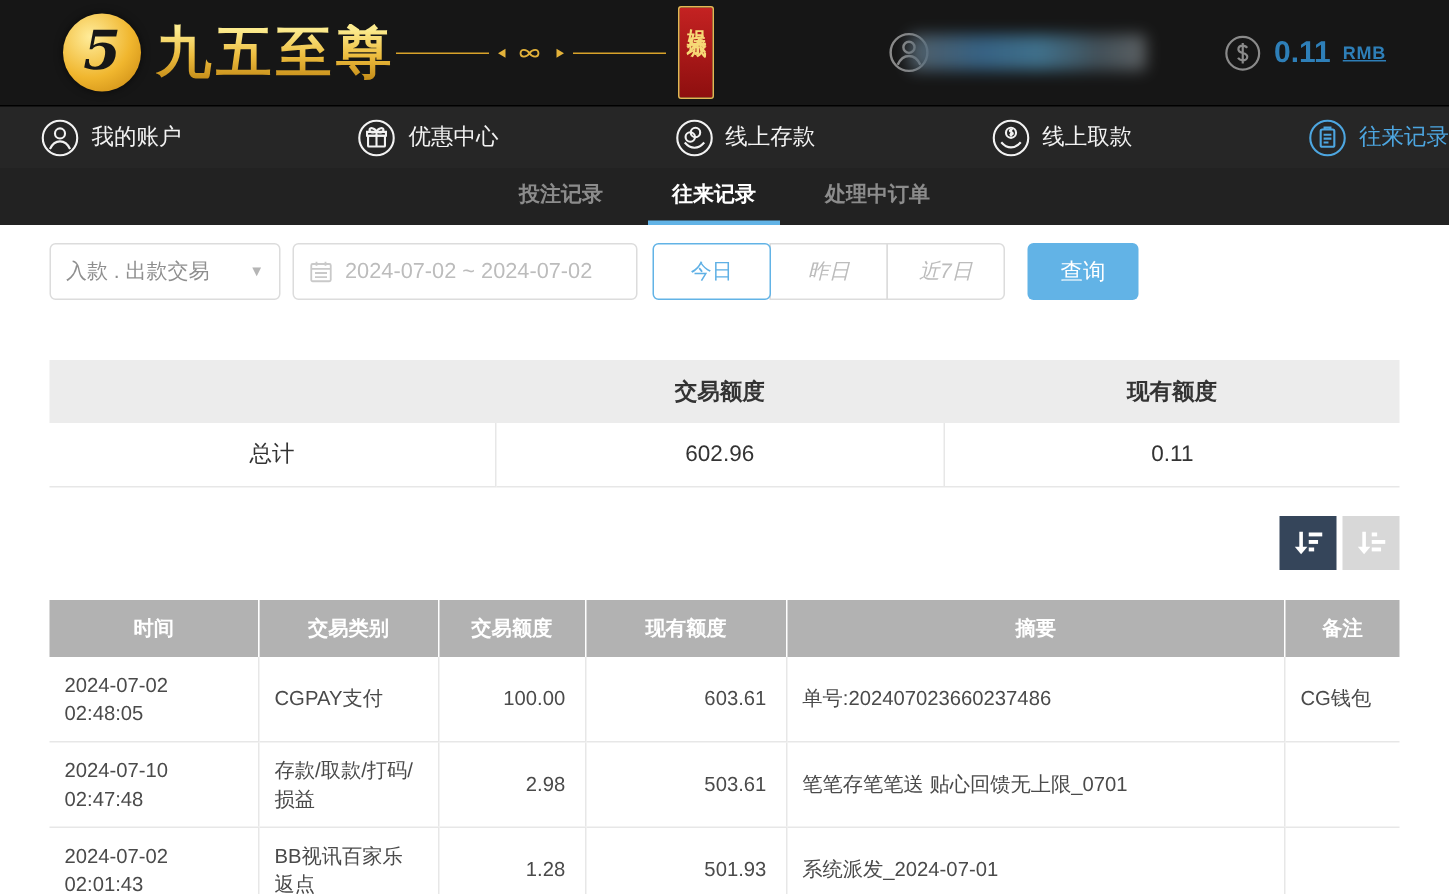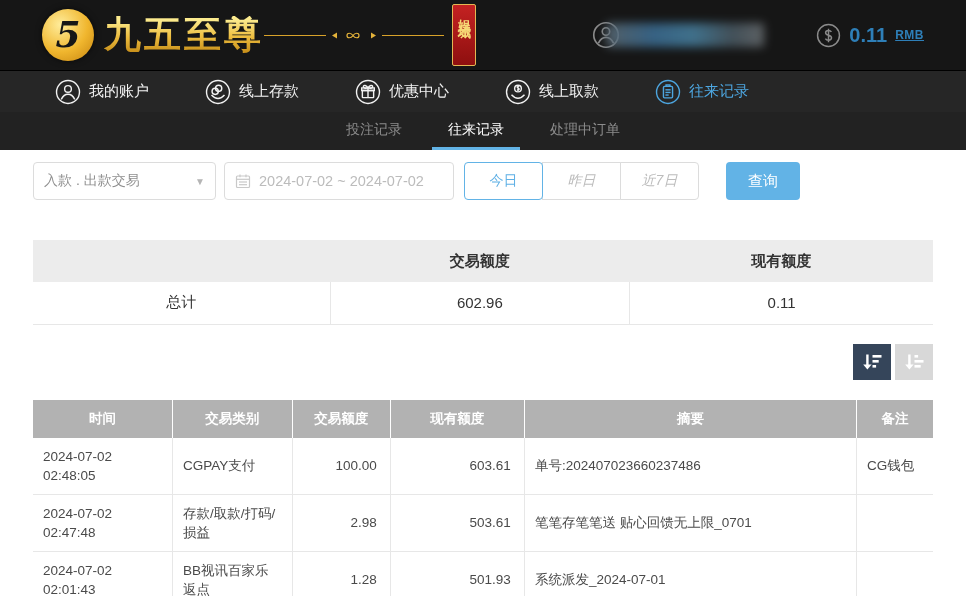--- a/index.html
+++ b/index.html
@@ -29,51 +29,51 @@
   .user-chip svg { margin-right:-14px; position:relative; }
   .redacted { width:158px; height:24px; border-radius:3px;
     background:linear-gradient(90deg,#5c6a74,#3c6f96 30%,#47809f 55%,#4a5a64 80%,#6a6f72);
     filter:blur(5px); opacity:.85; }
   .balance { display:flex; align-items:center; gap:8px; }
   .balance-amount { color:#2e7fb8; font-size:20px; font-weight:bold; }
   .balance-cur { color:#2e7fb8; font-size:12px; font-weight:bold; letter-spacing:.5px;text-decoration:underline; }
 
   
   .navbar { height:42px; background:#262626; display:flex; align-items:center;
-    padding-left:55px; gap:56px; border-top:1px solid #000; }
+    padding-left:27px; gap:26px; border-top:1px solid #000;justify-content:space-between; }
   .nav-item { display:flex; align-items:center; gap:8px; color:#f2f2f2; font-size:15px;
     cursor:pointer; }
   .nav-item.active { color:#4da6e0; }
   .nav-item svg { display:block; }
 
   
   .subtabs { height:38px; background:#222222; display:flex; justify-content:center;
-    align-items:stretch; gap:14px; }
+    align-items:stretch; gap:14px;font-weight:bold; }
   .subtab { display:flex; align-items:center; padding:0 16px; font-size:14px; color:#8c8c8c;
     border-bottom:3px solid transparent; cursor:pointer; }
   .subtab.active { color:#fff; border-bottom-color:#62b3e6; }
 
   
   .content { padding:0 33px; }
   .filter-row { margin-top:12px; display:flex; align-items:center; height:38px; }
-  .select-box { width:183px; height:38px; border:1px solid #dcdcdc; border-radius:4px;
+  .select-box { width:154px; height:38px; border:1px solid #dcdcdc; border-radius:4px;
     display:flex; align-items:center; padding:0 10px; color:#8f8f8f; font-size:14px;
     background:#fff; cursor:pointer; }
   .select-box .caret { margin-left:auto; color:#b5b5b5; font-size:10px; }
   .date-box { width:230px; height:38px; border:1px solid #dcdcdc; border-radius:4px;
     display:flex; align-items:center; gap:8px; padding:0 10px; margin-left:8px;
     color:#bcbcbc; font-size:14.5px; background:#fff; cursor:text; }
   .btn-group { display:flex; margin-left:10px; }
   .qbtn { width:79px; height:38px; background:#fff; border:1px solid #dcdcdc; color:#bcbcbc;
     font-size:14px; display:flex; align-items:center; justify-content:center; cursor:pointer; }
   .qbtn + .qbtn { margin-left:-1px;font-style:italic; }
   .qbtn.first { border-radius:4px 0 0 4px; }
   .qbtn.last { border-radius:0 4px 4px 0; }
   .qbtn.active { border:1px solid #62b3e6; color:#5fb0e5; border-radius:4px; z-index:2; }
-  .search-btn { margin-left:27px; width:74px; height:38px; background:#62b3e6; color:#fff;
+  .search-btn { margin-left:15px; width:74px; height:38px; background:#62b3e6; color:#fff;
     font-size:15px; border:none; border-radius:4px; cursor:pointer; }
 
   
   table { border-collapse:collapse; width:100%; }
   .summary-table { margin-top:40px; }
   .summary-table th { background:#ececec; height:42px; font-size:15px; font-weight:bold;
     color:#333; text-align:center; }
   .summary-table td { height:42px; font-size:15px; color:#333; text-align:center;
     border-bottom:1px solid #e7e7e7; }
   .summary-table td + td { border-left:1px solid #e7e7e7; }
@@ -141,35 +141,35 @@
     <svg width="26" height="26" viewBox="0 0 24 24" fill="none" stroke="currentColor" stroke-width="1.3">
       <circle cx="12" cy="12" r="10.6"></circle>
         <circle cx="12" cy="9.2" r="3.1"></circle>
       <path d="M5.8 18.8c1.5-3.2 3.8-4.7 6.2-4.7s4.7 1.5 6.2 4.7"></path>
     </svg>
     <span>我的账户</span>
   </div>
   <div class="nav-item">
     <svg width="26" height="26" viewBox="0 0 24 24" fill="none" stroke="currentColor" stroke-width="1.3">
       <circle cx="12" cy="12" r="10.6"></circle>
-        <circle cx="12.6" cy="8.6" r="2.9"></circle>
-      <circle cx="9.4" cy="11.4" r="2.9"></circle>
-      <path d="M6 14.8c2 2.3 4 3.2 6 3.2s4-.9 6-3.2"></path>
-    </svg>
-    <span>线上存款</span>
-  </div>
-  <div class="nav-item">
-    <svg width="26" height="26" viewBox="0 0 24 24" fill="none" stroke="currentColor" stroke-width="1.3">
-      <circle cx="12" cy="12" r="10.6"></circle>
         <rect x="6.8" y="10.6" width="10.4" height="6.6" rx=".5"></rect>
       <path d="M6.2 8.2h11.6v2.4H6.2z"></path>
         <line x1="12" y1="8.2" x2="12" y2="17.2"></line>
       <path d="M12 8.2c-1.2-2.6-4.3-2.9-4.3-1.1s2.8 1.6 4.3 1.1zm0 0c1.2-2.6 4.3-2.9 4.3-1.1s-2.8 1.6-4.3 1.1z"></path>
     </svg>
     <span>优惠中心</span>
+  </div>
+  <div class="nav-item">
+    <svg width="26" height="26" viewBox="0 0 24 24" fill="none" stroke="currentColor" stroke-width="1.3">
+      <circle cx="12" cy="12" r="10.6"></circle>
+        <circle cx="12.6" cy="8.6" r="2.9"></circle>
+      <circle cx="9.4" cy="11.4" r="2.9"></circle>
+      <path d="M6 14.8c2 2.3 4 3.2 6 3.2s4-.9 6-3.2"></path>
+    </svg>
+    <span>线上存款</span>
   </div>
   <div class="nav-item">
     <svg width="26" height="26" viewBox="0 0 24 24" fill="none" stroke="currentColor" stroke-width="1.3">
       <circle cx="12" cy="12" r="10.6"></circle>
         <circle cx="12" cy="8.8" r="3.1"></circle>
       <path d="M12.9 7.2c-.4-.4-1.6-.5-1.6.4s1.8.6 1.8 1.6c0 .9-1.3.9-1.8.4M12 6.5v4.6"></path>
       <path d="M6 14.6c2 2.3 4 3.2 6 3.2s4-.9 6-3.2"></path>
     </svg>
     <span>线上取款</span>
   </div>
@@ -276,21 +276,21 @@
     <tbody>
       <tr>
         <td>2024-07-02 02:48:05</td>
         <td>CGPAY支付</td>
         <td class="num">100.00</td>
         <td class="num">603.61</td>
         <td>单号:202407023660237486</td>
         <td>CG钱包</td>
       </tr>
       <tr>
-        <td>2024-07-02 02:47:48</td>
+        <td>2024-07-10 02:47:48</td>
         <td>存款/取款/打码/损益</td>
         <td class="num">2.98</td>
         <td class="num">503.61</td>
         <td>笔笔存笔笔送 贴心回馈无上限_0701</td>
         <td></td>
       </tr>
       <tr>
         <td>2024-07-02 02:01:43</td>
         <td>BB视讯百家乐返点</td>
         <td class="num">1.28</td>

